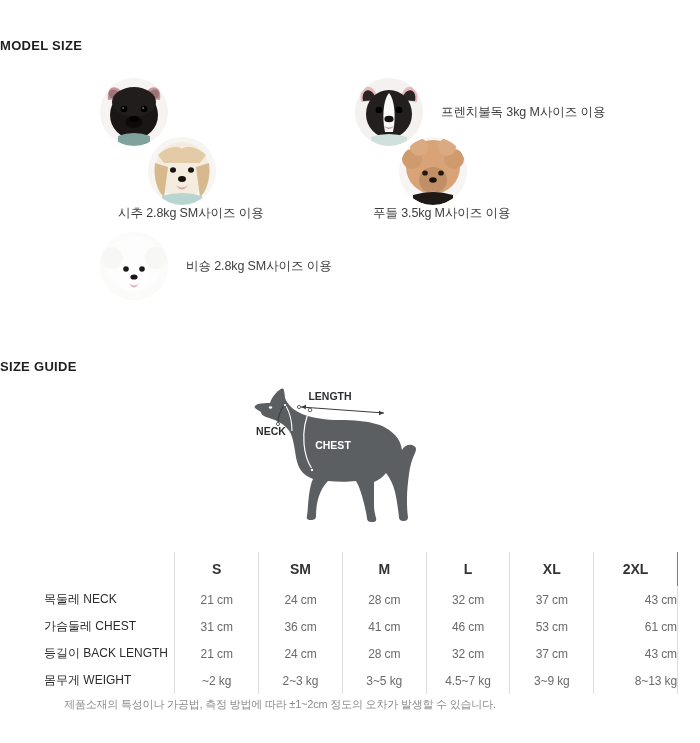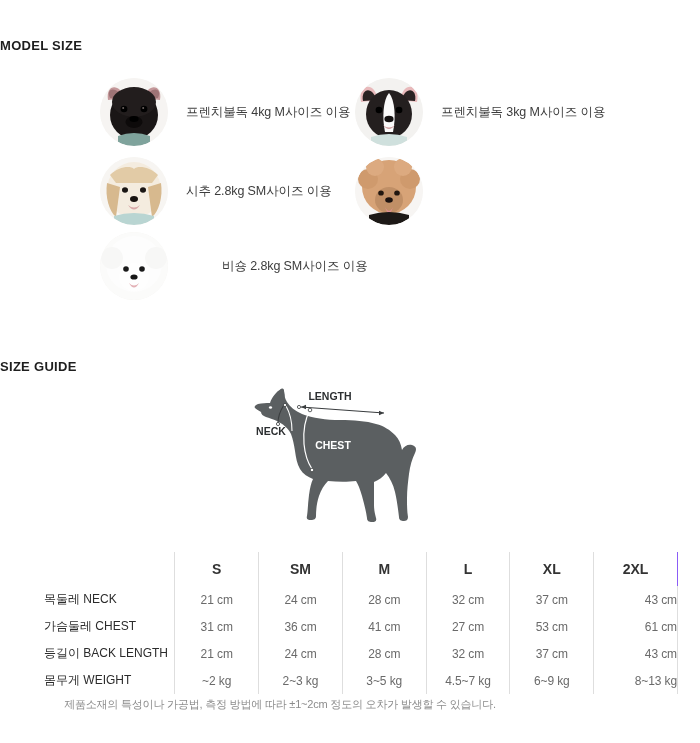--- a/index.html
+++ b/index.html
@@ -39,22 +39,22 @@
     height: 220px;
   }
   .model-item {
     position: absolute;
     display: flex;
     align-items: center;
   }
   .model-item.col-left  { left: 100px; }
   .model-item.col-right { left: 355px; }
   .model-item.row-1 { top: 0px; }
-  .model-item.row-2 { top: 79px; }
-  .model-item.row-3 { top: 154px; gap: 36px; }
+  .model-item.row-2 { top: 59px; flex-direction: column; }
+  .model-item.row-3 { top: 154px; }
 
   .model-photo {
     width: 68px;
     height: 68px;
     border-radius: 50%;
     overflow: hidden;
     position: relative;
     flex: 0 0 auto;
     background: #f7f6f4;
   }
@@ -171,21 +171,20 @@
           <ellipse cx="24" cy="31" rx="3.4" ry="3.2" fill="#000"></ellipse>
           <ellipse cx="44" cy="31" rx="3.4" ry="3.2" fill="#000"></ellipse>
           <ellipse cx="23.2" cy="30" rx="1" ry="1" fill="#6d6361"></ellipse>
           <ellipse cx="43.2" cy="30" rx="1" ry="1" fill="#6d6361"></ellipse>
           <ellipse cx="34" cy="44" rx="8.5" ry="6" fill="#0d0a0a"></ellipse>
           <ellipse cx="34" cy="41" rx="4.6" ry="3" fill="#000"></ellipse>
           <path d="M18 58 Q34 52 50 58 L50 68 L18 68 Z" fill="#7fa39c"></path>
         </g>
       </svg>
     </div>
-    <div class="model-label">프렌치불독 4kg M사이즈 이용</div>
   </div>
 
   <div class="model-item col-right row-1">
     <div class="model-photo">
       <svg viewBox="0 0 68 68" xmlns="http://www.w3.org/2000/svg" aria-hidden="true">
         <defs>
             <clipPath id="cp1">
               <circle cx="34" cy="34" r="34"></circle>
             </clipPath>
           </defs>
@@ -250,20 +249,21 @@
           <circle cx="48" cy="10" r="9" fill="#dcaa80"></circle>
           <ellipse cx="34" cy="43" rx="14" ry="13" fill="#c08f66"></ellipse>
           <ellipse cx="26" cy="36" rx="2.8" ry="2.6" fill="#20160f"></ellipse>
           <ellipse cx="42" cy="36" rx="2.8" ry="2.6" fill="#20160f"></ellipse>
           <ellipse cx="34" cy="43" rx="3.8" ry="2.8" fill="#1c1310"></ellipse>
           <path d="M30 50 Q34 58 38 50 Q34 62 30 50 Z" fill="#e08f95"></path>
           <path d="M14 58 Q34 52 54 58 L54 68 L14 68 Z" fill="#1d1917"></path>
         </g>
       </svg>
     </div>
+    <div class="model-label">푸들 3.5kg M사이즈 이용</div>
   </div>
 
   <div class="model-item col-left row-3">
     <div class="model-photo">
       <svg viewBox="0 0 68 68" xmlns="http://www.w3.org/2000/svg" aria-hidden="true">
         <defs>
             <clipPath id="cp4">
               <circle cx="34" cy="34" r="34"></circle>
             </clipPath>
           </defs>
@@ -396,39 +396,39 @@
         <td class="val">28 cm</td>
         <td class="val">32 cm</td>
         <td class="val">37 cm</td>
         <td class="val last">43 cm</td>
       </tr>
       <tr>
         <th class="row-head">가슴둘레 CHEST</th>
         <td class="val">31 cm</td>
         <td class="val">36 cm</td>
         <td class="val">41 cm</td>
-        <td class="val">27 cm</td>
+        <td class="val">46 cm</td>
         <td class="val">53 cm</td>
         <td class="val last">61 cm</td>
       </tr>
       <tr>
         <th class="row-head">등길이 BACK LENGTH</th>
         <td class="val">21 cm</td>
         <td class="val">24 cm</td>
         <td class="val">28 cm</td>
         <td class="val">32 cm</td>
         <td class="val">37 cm</td>
         <td class="val last">43 cm</td>
       </tr>
       <tr>
         <th class="row-head">몸무게 WEIGHT</th>
         <td class="val">~2 kg</td>
         <td class="val">2~3 kg</td>
         <td class="val">3~5 kg</td>
         <td class="val">4.5~7 kg</td>
-        <td class="val">6~9 kg</td>
+        <td class="val">3~9 kg</td>
         <td class="val last">8~13 kg</td>
       </tr>
     </tbody>
   </table>
 </div>
 
 <div id="size-note">제품소재의 특성이나 가공법, 측정 방법에 따라 ±1~2cm 정도의 오차가 발생할 수 있습니다.</div>
 
 </body></html>

